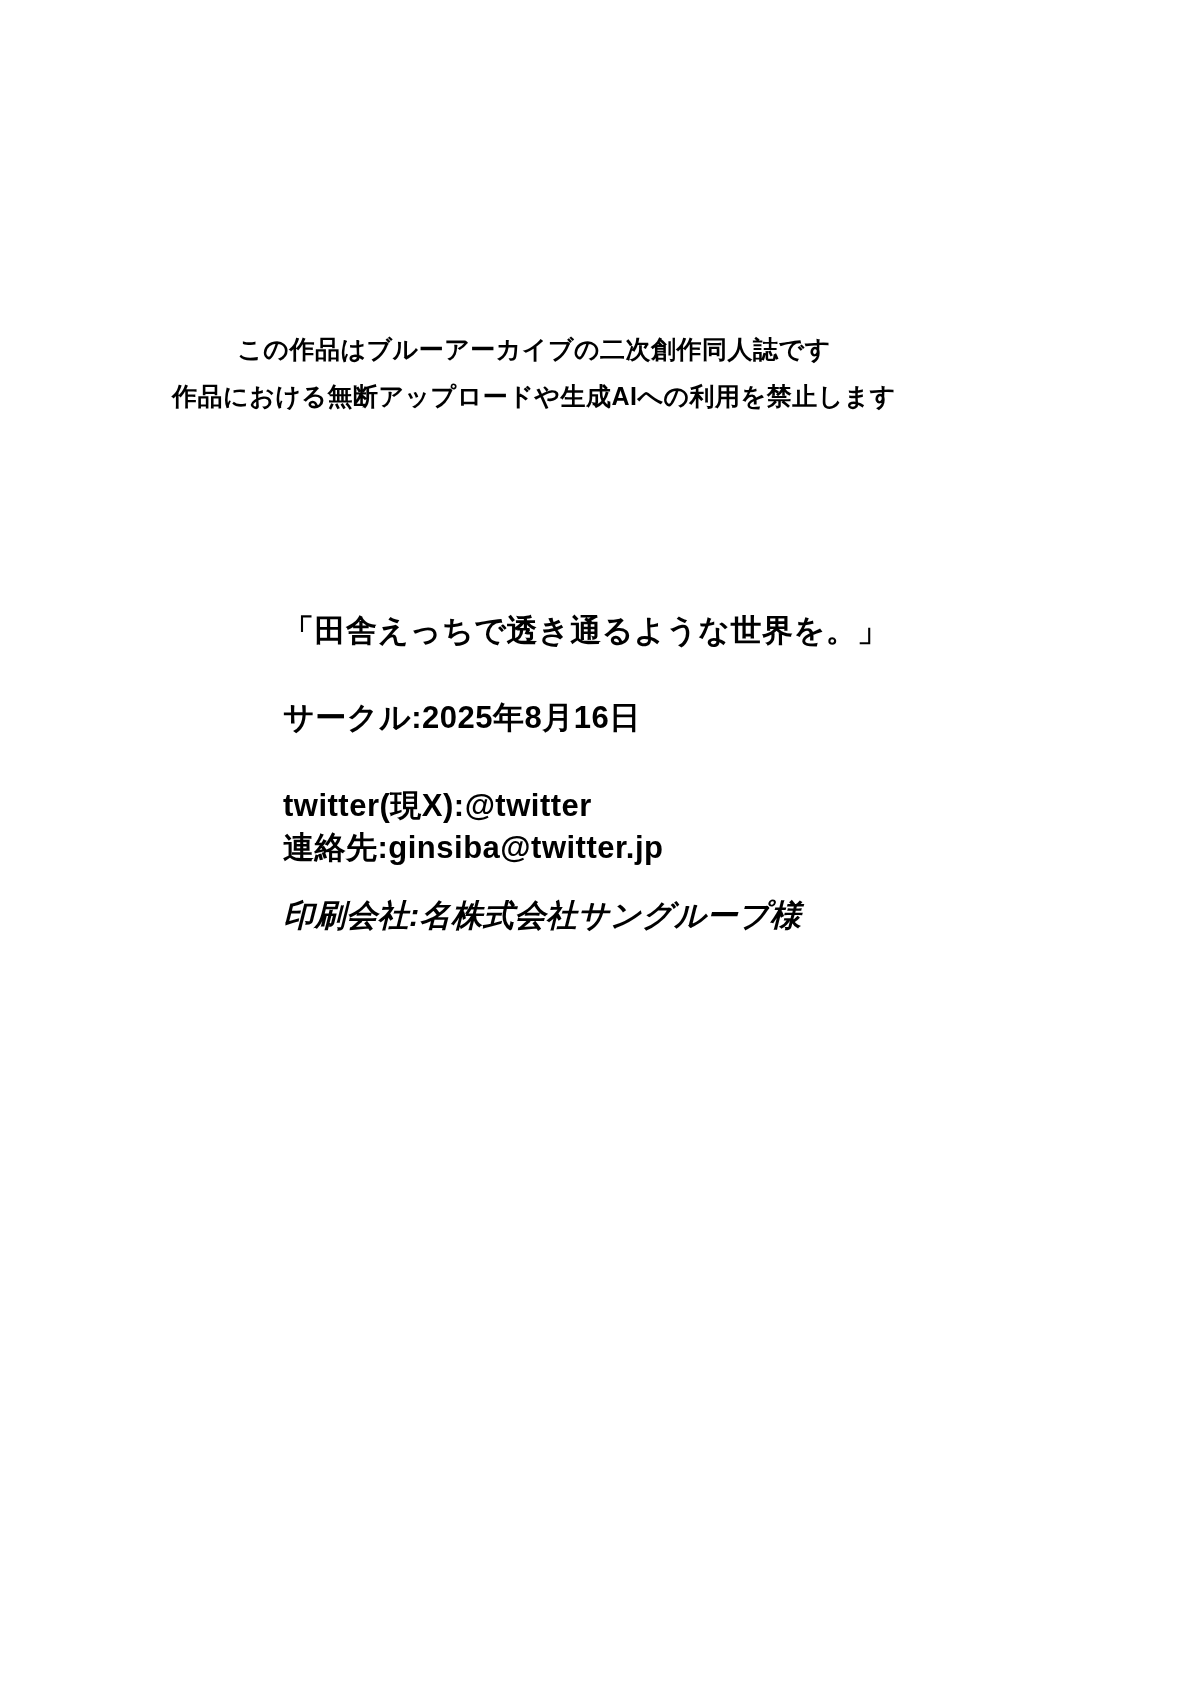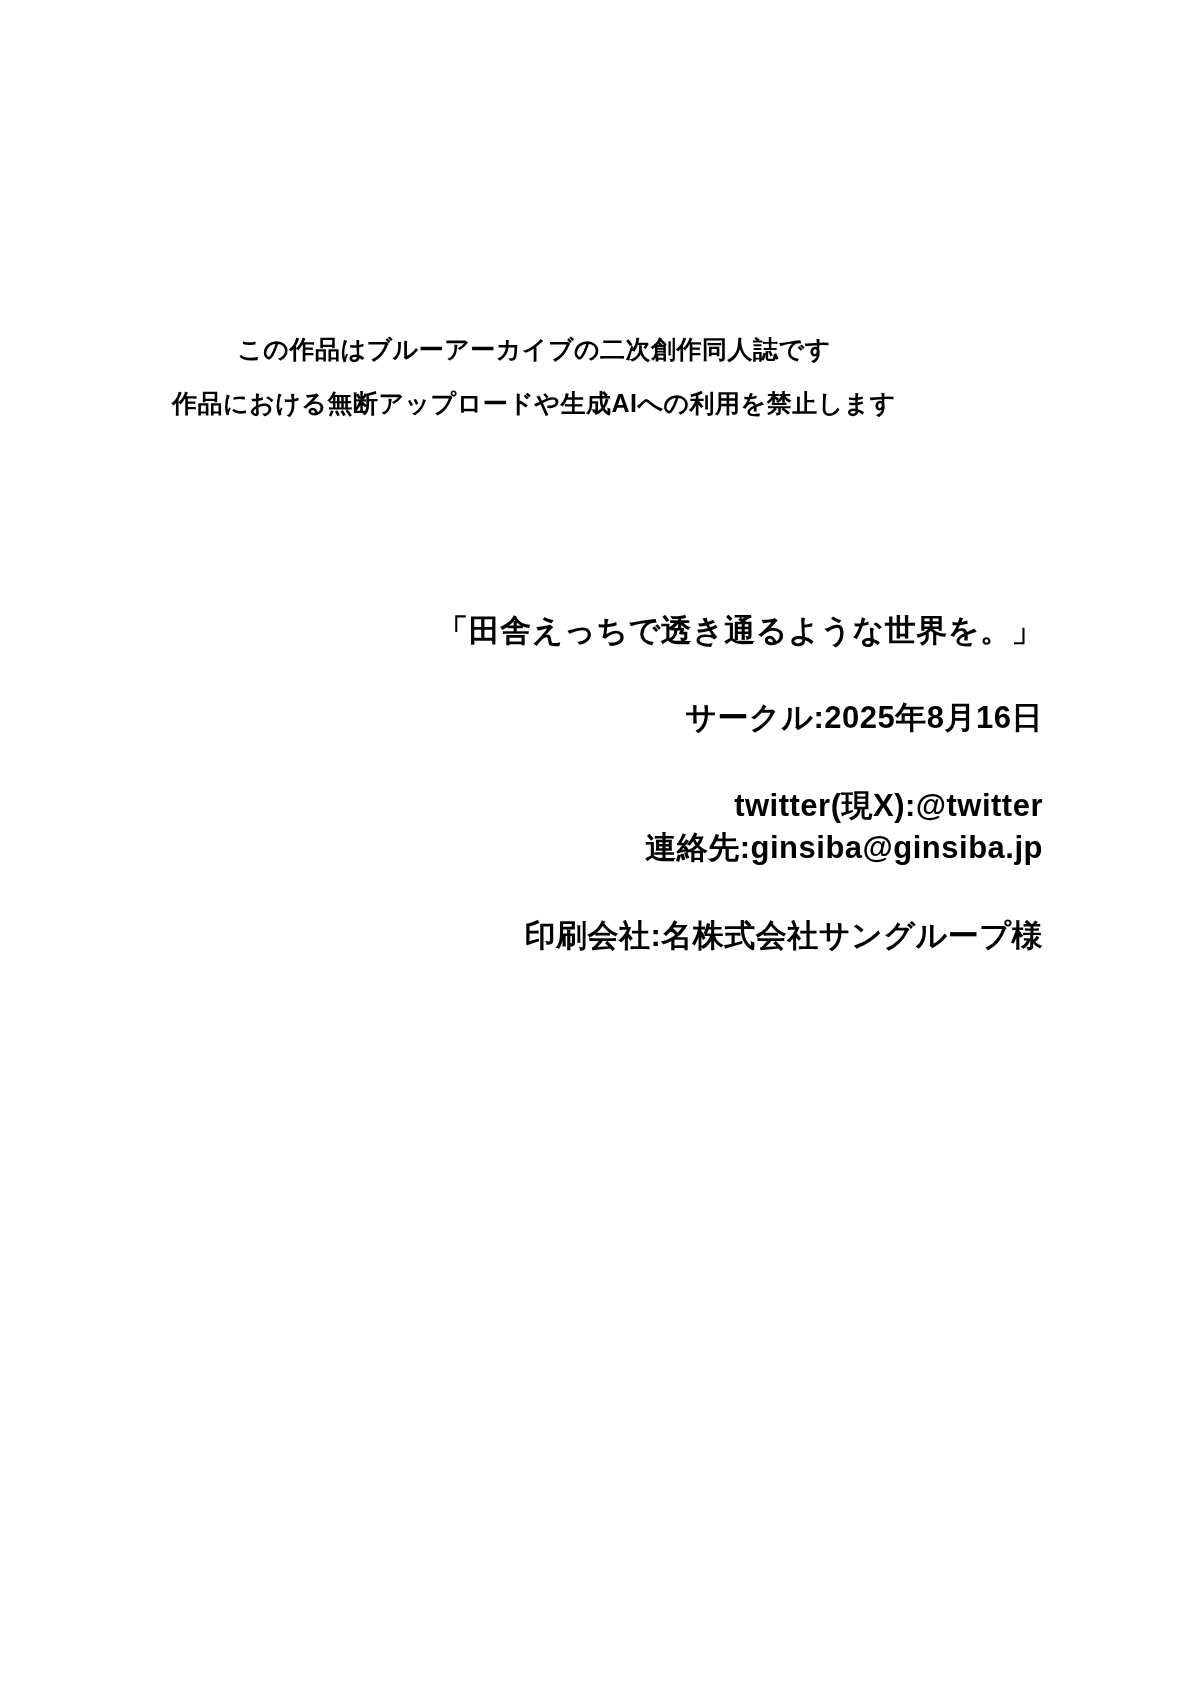--- a/index.html
+++ b/index.html
@@ -32,30 +32,30 @@
   }
   .notice-line {
     font-size: 25px;
     font-weight: 700;
     letter-spacing: 0.5px;
     line-height: 1.2;
     color: #000000;
     white-space: nowrap;
   }
   .notice-line + .notice-line {
-    margin-top: 24px;
+    margin-top: 17px;
   }
 
   
   .colophon {
     position: absolute;
     top: 612px;
     left: 283px;
     width: 760px;
-    text-align: right;
+    text-align: left;
     color: #000000;
   }
   .colophon .title {
     font-size: 31px;
     font-weight: 700;
     line-height: 1.25;
     letter-spacing: 0.5px;
     white-space: nowrap;
   }
   .colophon .date {
@@ -73,45 +73,46 @@
     font-size: 31px;
     font-weight: 700;
     line-height: 1.32;
     letter-spacing: 0.5px;
     white-space: nowrap;
   }
   .group.tight .row + .row {
     margin-top: 2px;
   }
   .colophon .printer {
-    margin-top: 48px;
+    margin-top: 28px;
     font-size: 31px;
     font-weight: 700;
     line-height: 1.25;
     letter-spacing: 0.5px;
     white-space: nowrap;
+    font-style: italic;
   }
 </style>
 </head>
 <body>
 
 <div class="page">
 
   <div class="notice">
     <div class="notice-line">この作品はブルーアーカイブの二次創作同人誌です</div>
     <div class="notice-line">作品における無断アップロードや生成AIへの利用を禁止します</div>
   </div>
 
   <div class="colophon">
     <div class="title">「田舎えっちで透き通るような世界を。」</div>
 
     <div class="date">サークル:2025年8月16日</div>
 
 
     <div class="group tight">
       <div class="row">twitter(現X):@twitter</div>
-      <div class="row">連絡先:ginsiba@ginsiba.jp</div>
+      <div class="row">連絡先:ginsiba@twitter.jp</div>
     </div>
 
     <div class="printer">印刷会社:名株式会社サングループ様</div>
   </div>
 
 </div>
 
 </body></html>

